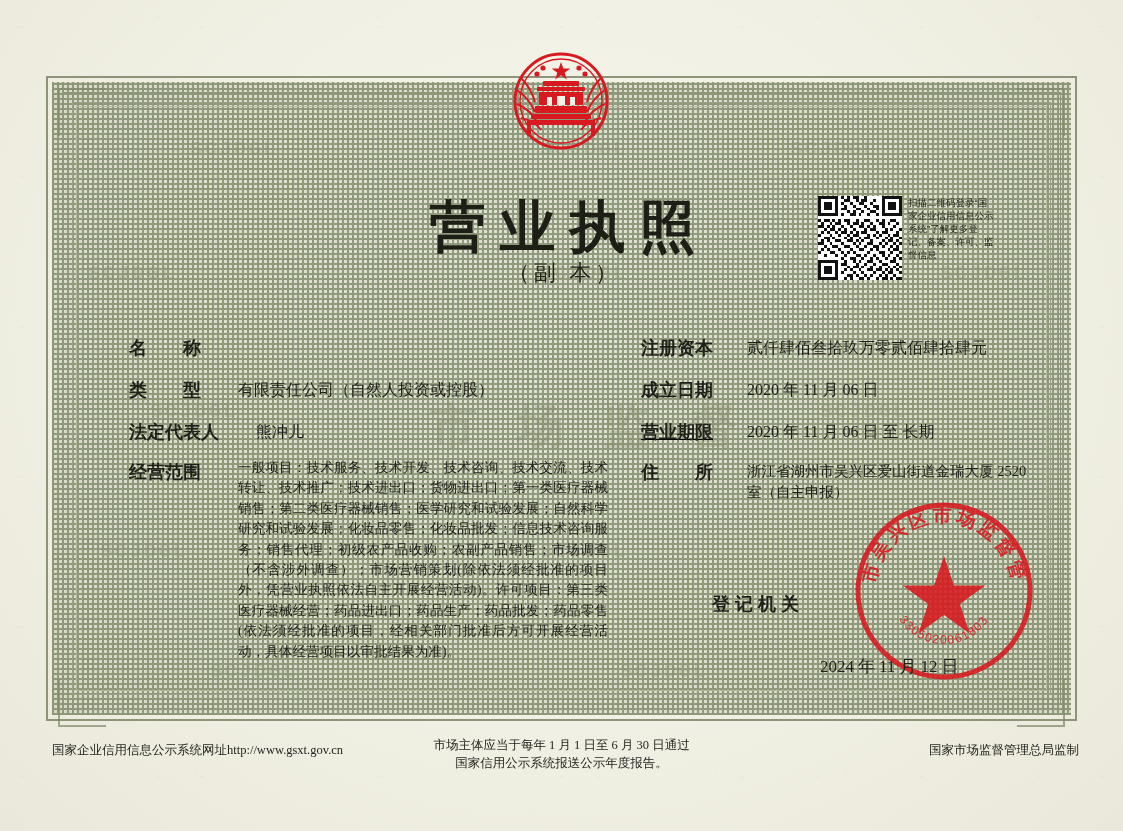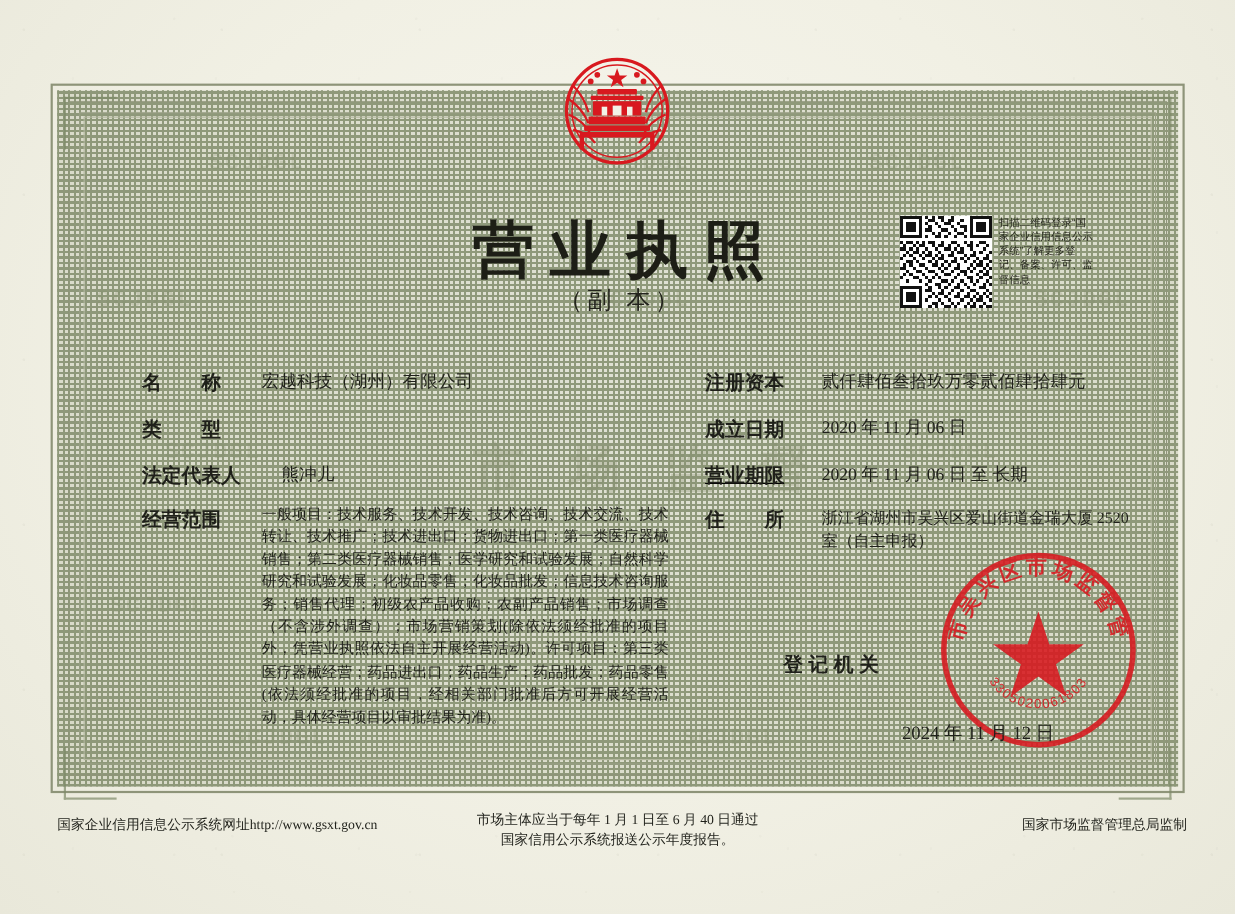--- a/index.html
+++ b/index.html
@@ -555,25 +555,25 @@
         <rect x="25" y="28" width="1" height="1"></rect>
           <rect x="27" y="28" width="2" height="1"></rect>
       </g>
     </svg>
   </div>
   <div id="qr-note">扫描二维码登录“国家企业信用信息公示系统”了解更多登记、备案、许可、监督信息</div>
 
   <div class="field" style="left:129px; top:336px;">
     <span class="f-label">名　　称</span>
   </div>
-  <div class="field f-value big" style="left:238px; top:337px; width:380px;">宏越科技（湖州）有限公司</div>
 
   <div class="field" style="left:129px; top:378px;">
     <span class="f-label">类　　型</span>
   </div>
+  <div class="field f-value big" style="left:238px; top:379px; width:380px;">有限责任公司（自然人投资或控股）</div>
 
   <div class="field" style="left:129px; top:420px;">
     <span class="f-label sp4">法定代表人</span>
   </div>
   <div class="field f-value big" style="left:238px; top:421px; width:380px;margin-left:18px;">熊冲儿</div>
 
   <div class="field" style="left:129px; top:460px;">
     <span class="f-label sp4">经营范围</span>
   </div>
   <div id="scope-value">一般项目：技术服务、技术开发、技术咨询、技术交流、技术转让、技术推广；技术进出口；货物进出口；第一类医疗器械销售；第二类医疗器械销售；医学研究和试验发展；自然科学研究和试验发展；化妆品零售；化妆品批发；信息技术咨询服务；销售代理；初级农产品收购；农副产品销售；市场调查（不含涉外调查）；市场营销策划(除依法须经批准的项目外，凭营业执照依法自主开展经营活动)。许可项目：第三类医疗器械经营；药品进出口；药品生产；药品批发；药品零售(依法须经批准的项目，经相关部门批准后方可开展经营活动，具体经营项目以审批结果为准)。</div>
@@ -618,17 +618,17 @@
       </g>
     </svg>
   </div>
 
   <div id="date-line">
     <span>2024</span><span>年</span><span>11</span><span>月</span><span>12</span><span>日</span>
   </div>
 
   <div id="footer-left">国家企业信用信息公示系统网址http://www.gsxt.gov.cn</div>
   <div id="footer-center">
-    <div>市场主体应当于每年 1 月 1 日至 6 月 40 日通过</div>
+    <div>市场主体应当于每年 1 月 1 日至 6 月 30 日通过</div>
     <div>国家信用公示系统报送公示年度报告。</div>
   </div>
   <div id="footer-right">国家市场监督管理总局监制</div>
 </div>
 
 </body></html>

